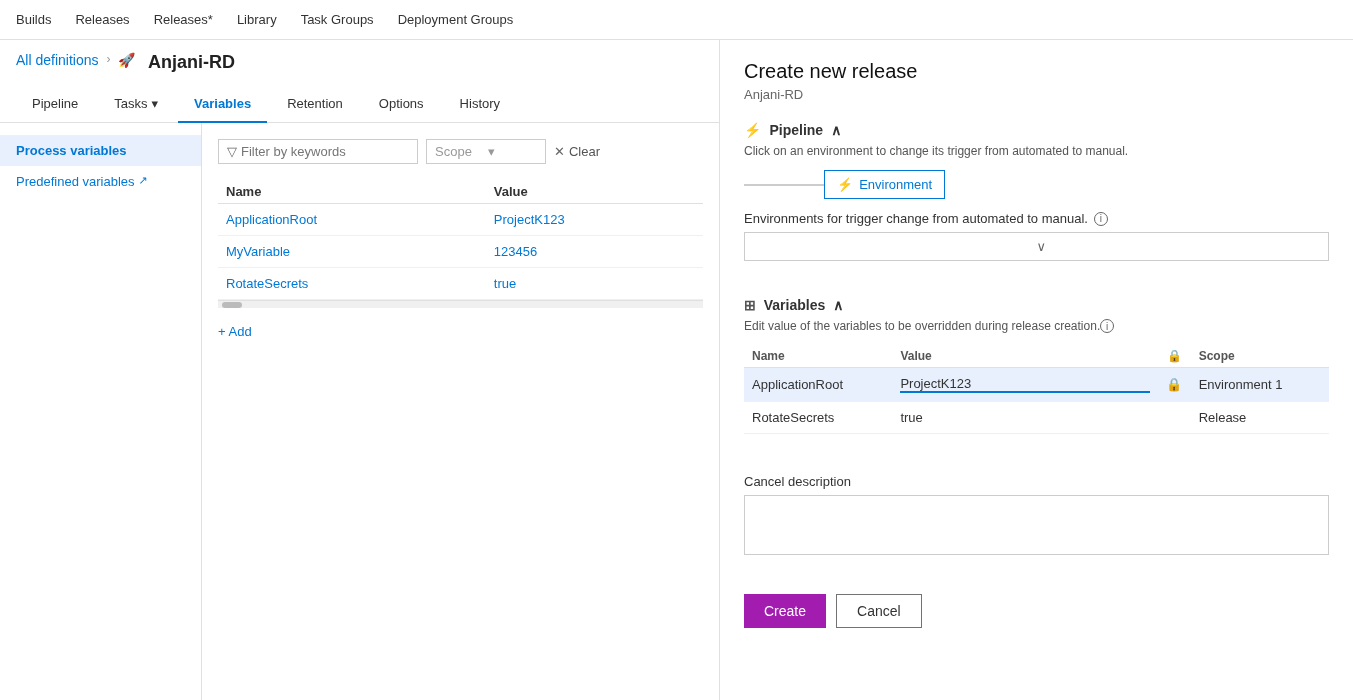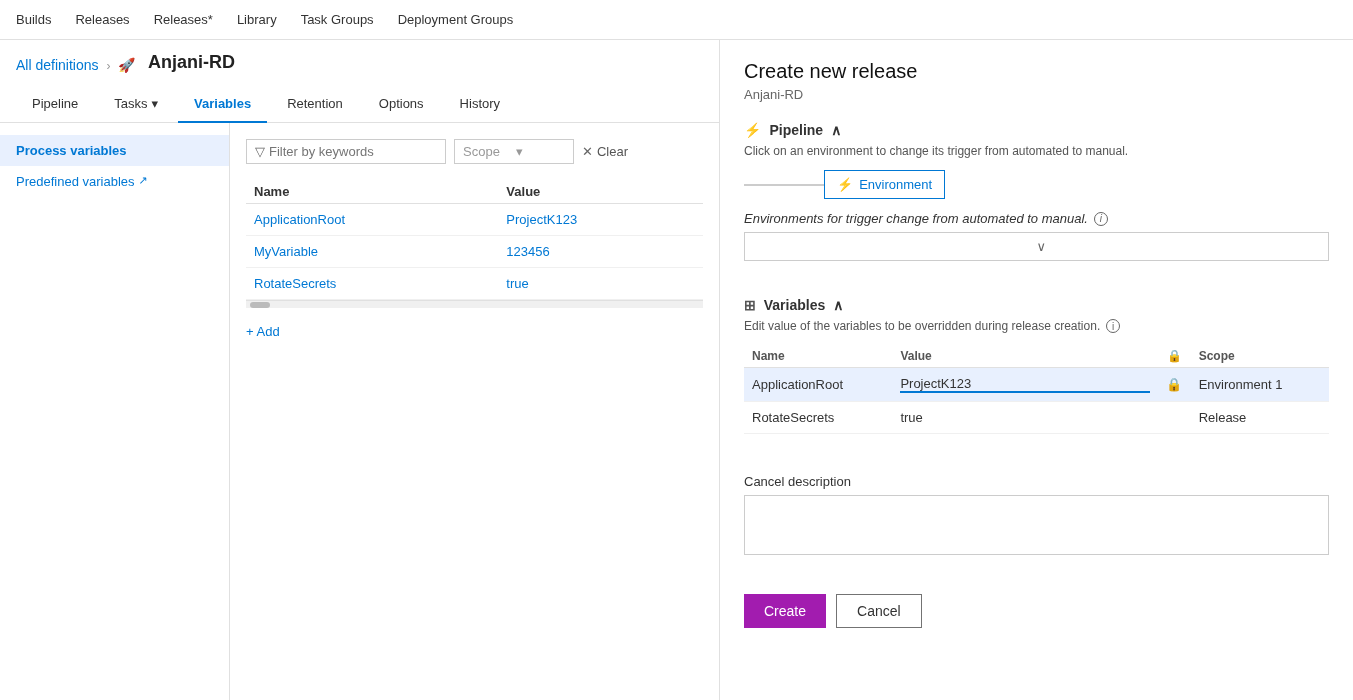--- a/index.html
+++ b/index.html
@@ -33,21 +33,21 @@
       width: 720px;
       display: flex;
       flex-direction: column;
       border-right: 1px solid #e0e0e0;
       overflow: hidden;
     }
 
     
     .breadcrumb {
       display: flex;
-      align-items: flex-end;
+      align-items: flex-start;
       padding: 12px 16px;
       gap: 8px;
       font-size: 14px;
     }
     .breadcrumb .all-defs {
       color: #0078d4;
       cursor: pointer;
       text-decoration: none;
     }
     .breadcrumb .chevron { color: #999; font-size: 12px; }
@@ -80,21 +80,21 @@
 
     
     .content-area {
       display: flex;
       flex: 1;
       overflow: hidden;
     }
 
     
     .sidebar {
-      width: 230px;
+      width: 202px;
       border-right: 1px solid #e0e0e0;
       padding: 12px 0;
     }
     .sidebar-item {
       padding: 8px 16px;
       cursor: pointer;
       font-size: 13px;
       color: #333;
     }
     .sidebar-item.active {
@@ -276,21 +276,20 @@
     }
 
     
     .env-trigger-label {
       font-size: 13px;
       color: #333;
       margin-bottom: 6px;
       display: flex;
       align-items: center;
       gap: 6px;
-      font-style: italic;
     }
     .info-icon {
       width: 14px;
       height: 14px;
       border-radius: 50%;
       border: 1px solid #666;
       display: inline-flex;
       align-items: center;
       justify-content: center;
       font-size: 10px;
@@ -308,21 +307,21 @@
     .env-select span { flex: 1; color: #999; font-size: 13px; }
     .env-select .chev { color: #666; }
 
     
     .vars-section-desc {
       font-size: 12px;
       color: #555;
       margin-bottom: 12px;
       display: flex;
       align-items: center;
-      gap: 6px;
+      gap: 0;
     }
 
     .release-vars-table {
       width: 100%;
       border-collapse: collapse;
       margin-bottom: 20px;
     }
     .release-vars-table th {
       text-align: left;
       padding: 4px 8px;

